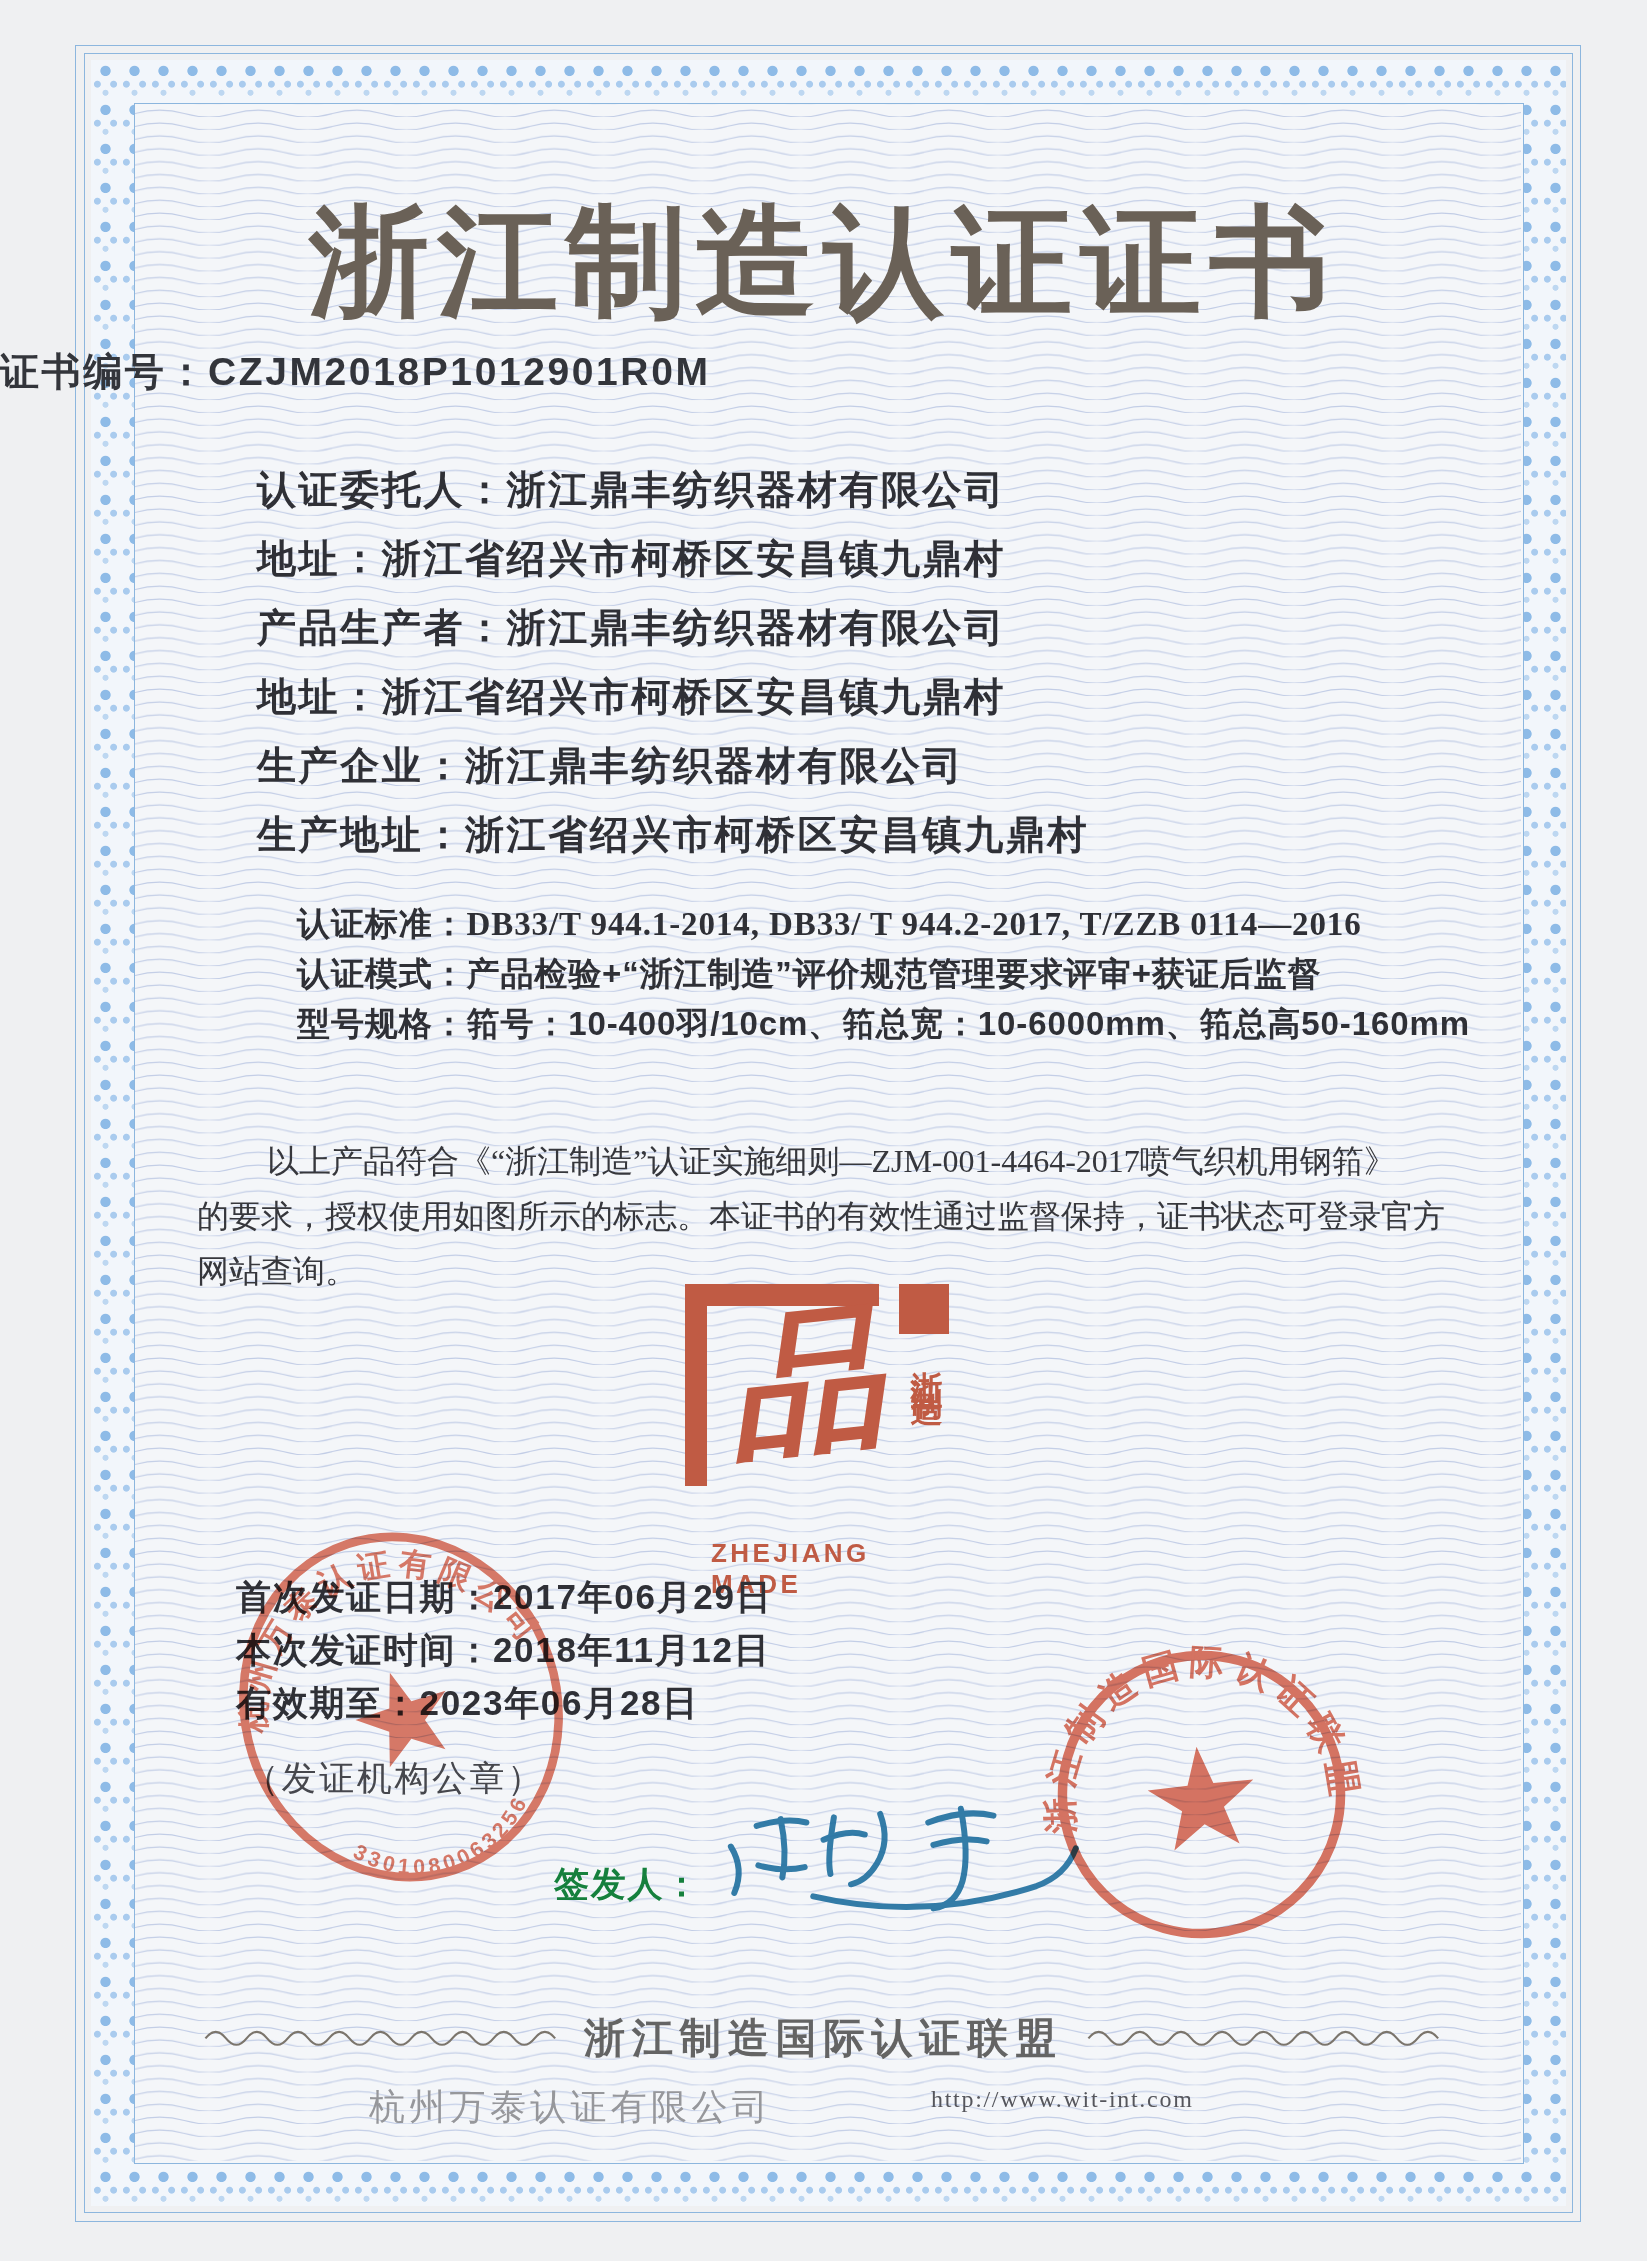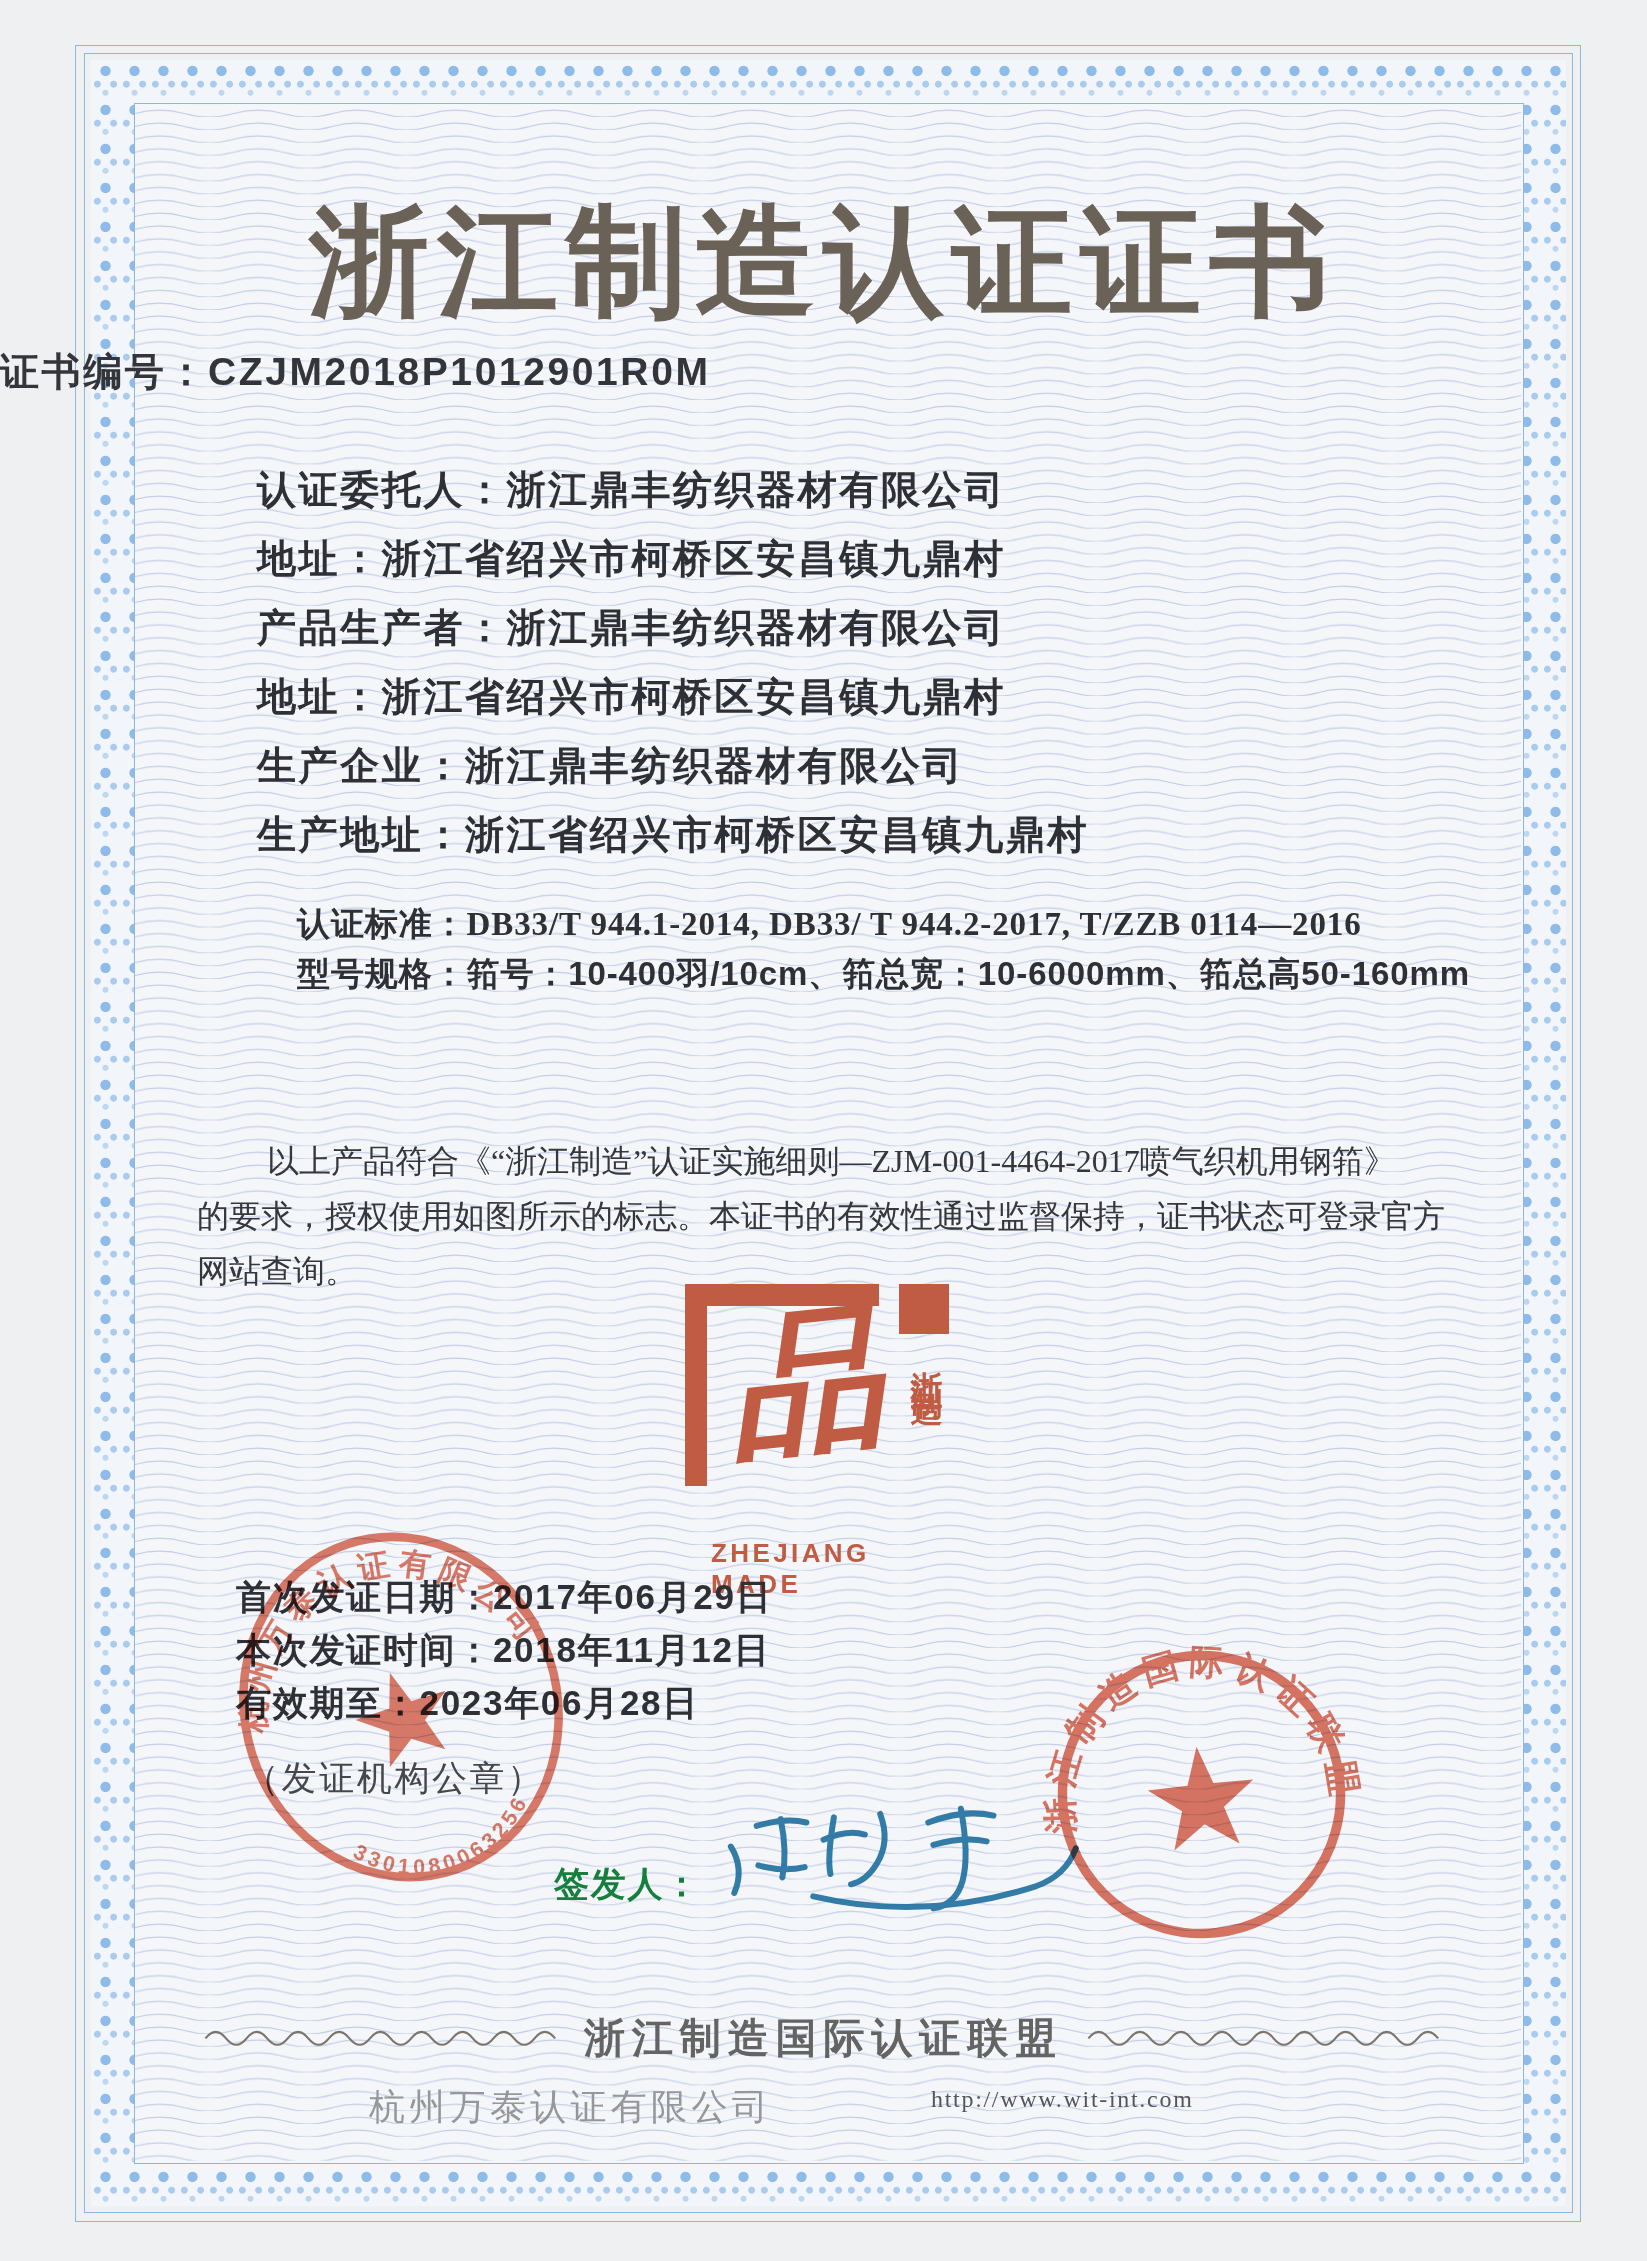--- a/index.html
+++ b/index.html
@@ -126,20 +126,21 @@
     <div class="field-row"><span>认证委托人：</span><span>浙江鼎丰纺织器材有限公司</span></div>
     <div class="field-row"><span>地址：</span><span>浙江省绍兴市柯桥区安昌镇九鼎村</span></div>
     <div class="field-row"><span>产品生产者：</span><span>浙江鼎丰纺织器材有限公司</span></div>
     <div class="field-row"><span>地址：</span><span>浙江省绍兴市柯桥区安昌镇九鼎村</span></div>
     <div class="field-row"><span>生产企业：</span><span>浙江鼎丰纺织器材有限公司</span></div>
     <div class="field-row"><span>生产地址：</span><span>浙江省绍兴市柯桥区安昌镇九鼎村</span></div>
   </div>
 
   <div class="abs specs">
     <div class="spec-row"><span class="spec-label">认证标准：</span><span class="spec-value serif">DB33/T 944.1-2014, DB33/ T 944.2-2017, T/ZZB 0114—2016</span></div>
+    <div class="spec-row"><span class="spec-label">认证模式：</span><span class="spec-value">产品检验+“浙江制造”评价规范管理要求评审+获证后监督</span></div>
     <div class="spec-row"><span class="spec-label">型号规格：</span><span class="spec-value">筘号：10-400羽/10cm、筘总宽：10-6000mm、筘总高50-160mm</span></div>
   </div>
 
   <div class="abs statement">
     <div class="indent">以上产品符合《“浙江制造”认证实施细则—ZJM-001-4464-2017喷气织机用钢筘》</div>
     <div>的要求，授权使用如图所示的标志。本证书的有效性通过监督保持，证书状态可登录官方</div>
     <div>网站查询。</div>
   </div>
 
   <div class="abs logo">

